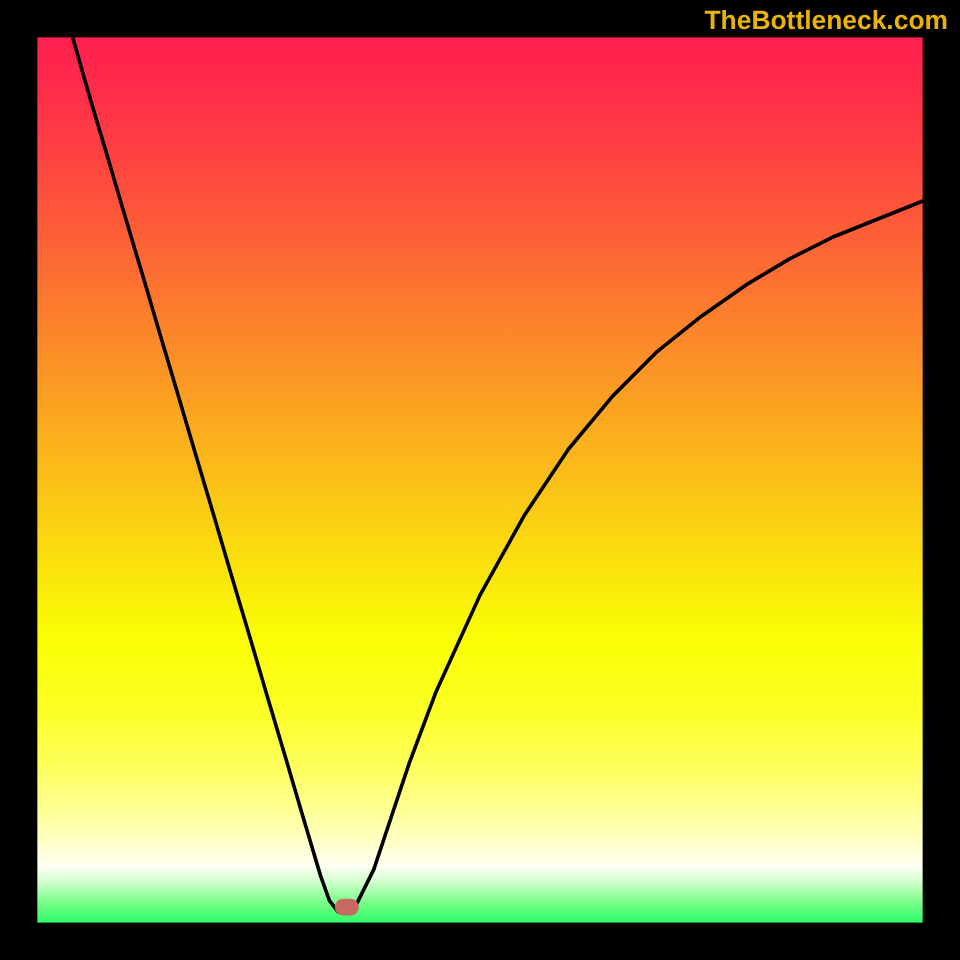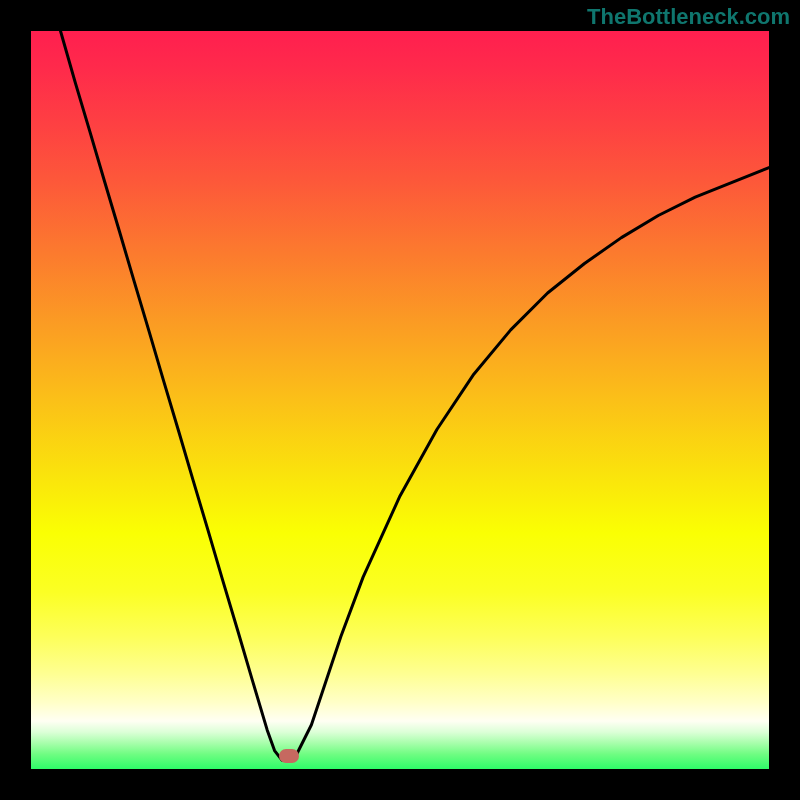--- a/index.html
+++ b/index.html
@@ -8,21 +8,21 @@
     width: 800px;
     height: 800px;
     background: #000;
     font-family: Arial, sans-serif;
     overflow: hidden;
   }
   .watermark {
     position: absolute;
     top: 4px;
     right: 10px;
-    color: #0f766e;
+    color: #eab308;
     font-size: 22px;
     font-weight: bold;
     z-index: 10;
     text-align: center;
   }
   .plot-area {
     position: absolute;
     left: 31px;
     top: 31px;
     width: 738px;

